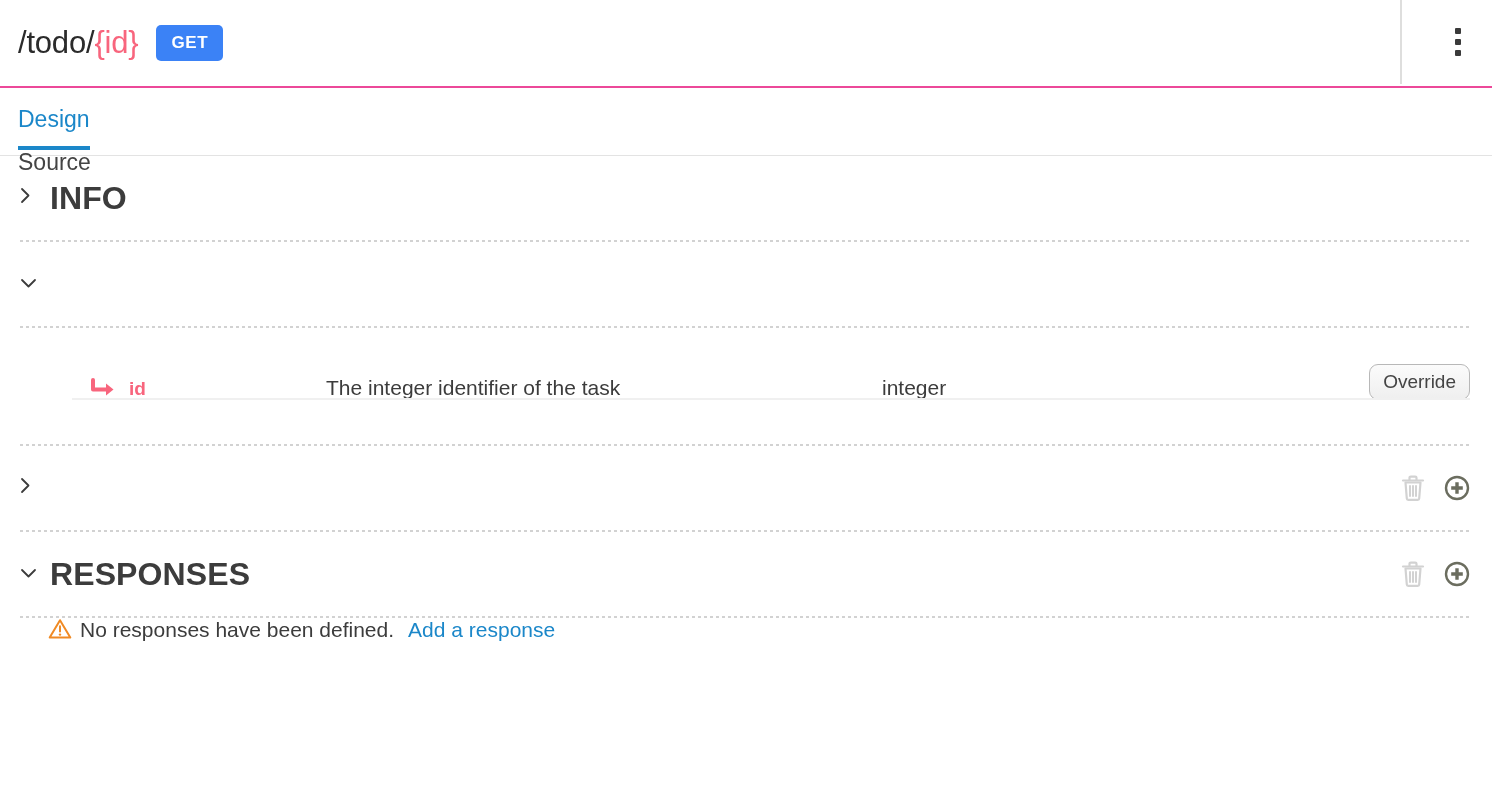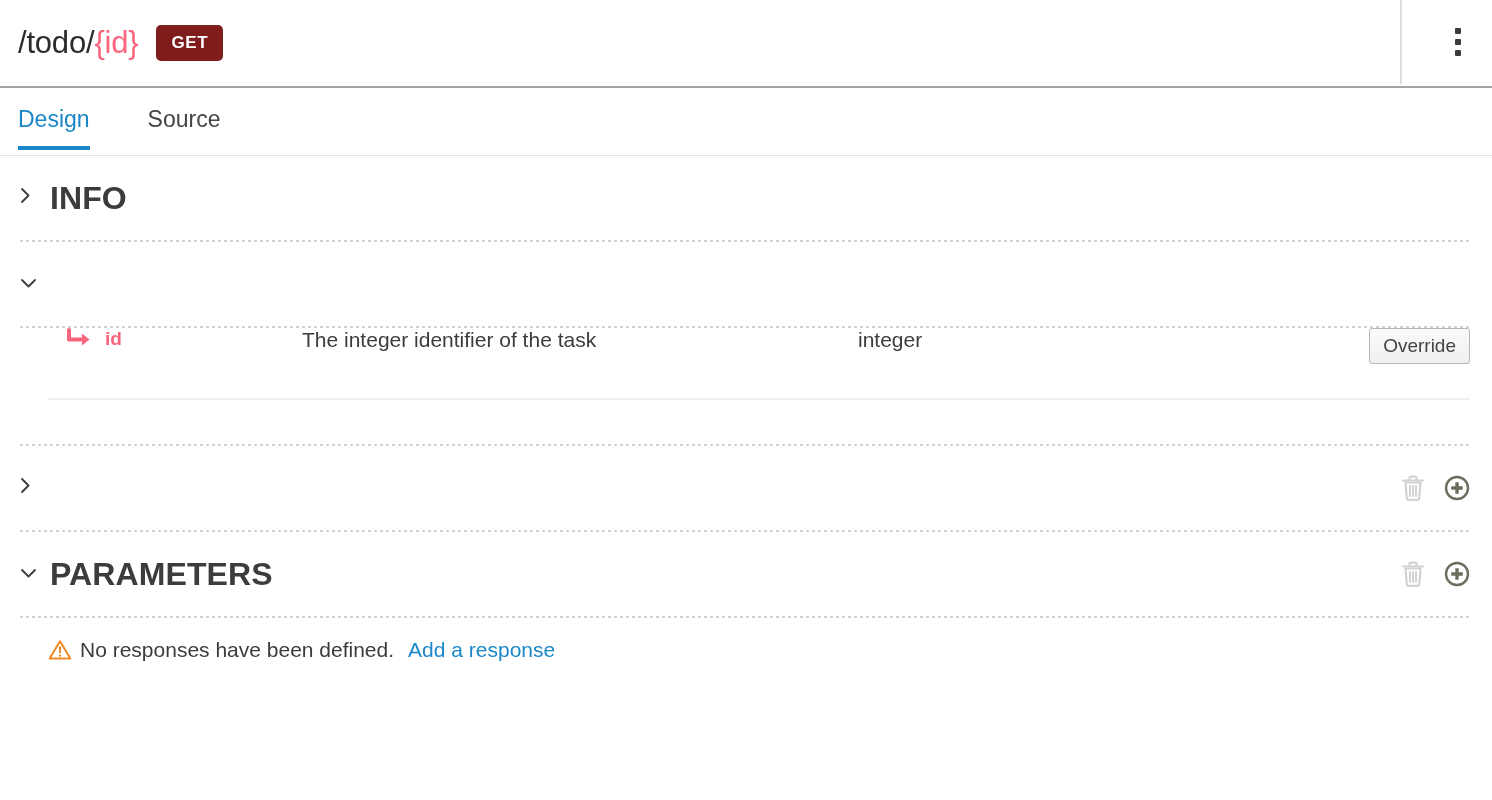--- a/index.html
+++ b/index.html
@@ -13,21 +13,21 @@
     font-family: "Liberation Sans", sans-serif;
     color: #333333;
     overflow: hidden;
     position: relative;
   }
 
   
   .header {
     position: relative;
     height: 88px;
-    border-bottom: 2px solid #a3a3a3;
+    border-bottom: 2px solid #ec4899;
     box-sizing: border-box;
     display: flex;
     align-items: center;
   }
   .header-left {
     display: flex;
     align-items: center;
     padding-left: 18px;
     flex: 1 1 auto;
     height: 100%;
@@ -36,21 +36,21 @@
     font-size: 31px;
     letter-spacing: -0.2px;
     color: #2b2b2b;
     white-space: nowrap;
   }
   .endpoint-path .path-base { color: #2b2b2b; }
   .endpoint-path .path-var  { color: #f8657d; }
 
   .method-badge {
     margin-left: 18px;
-    background: #7f1d1d;
+    background: #3b82f6;
     color: #ffffff;
     font-size: 17px;
     font-weight: bold;
     letter-spacing: 0.6px;
     border-radius: 5px;
     padding: 9px 15px 10px 15px;
     line-height: 1;
     display: inline-block;
     cursor: pointer;
   }
@@ -85,20 +85,21 @@
 
   
   .tabbar {
     height: 68px;
     border-bottom: 1px solid #e3e3e3;
     box-sizing: border-box;
     display: flex;
     align-items: flex-start;
     padding-left: 18px;
     position: relative;
+    flex-direction: column;
   }
   .tab {
     font-size: 23px;
     color: #444444;
     padding: 20px 0 0 0;
     margin-right: 58px;
     cursor: pointer;
     position: relative;
     line-height: 1;
   }
@@ -155,25 +156,26 @@
     height: 2px;
     margin: 0 20px 0 20px;
     background-image: linear-gradient(to right, #d2d2d2 0 3px, transparent 3px 6px);
     background-size: 6px 2px;
     background-repeat: repeat-x;
   }
 
   
   .param-row {
     display: flex;
-    align-items: flex-start;
+    align-items: flex-end;
     height: 72px;
     padding-left: 66px;
     padding-right: 22px;
     position: relative;
+    margin-left: 24px;
   }
   .param-row::after {
     content: "";
     position: absolute;
     left: 48px;
     right: 22px;
     bottom: 0;
     height: 2px;
     background: #f0f0f0;
   }
@@ -204,42 +206,42 @@
   .param-type {
     font-size: 21px;
     color: #3c3c3c;
     flex: 1 1 auto;
   }
   .override-btn {
     font-size: 19px;
     color: #444444;
     background: linear-gradient(to bottom, #fbfbfb 0%, #efefef 100%);
     border: 1px solid #b8b8b8;
-    border-radius: 3px;
+    border-radius: 9px;
     padding: 7px 13px 8px 13px;
     line-height: 1;
     cursor: pointer;
     white-space: nowrap;
   }
 
   .spacer-after-params { height: 44px; }
 
   
   .icon-btn {
     display: inline-flex;
     align-items: center;
     justify-content: center;
     cursor: pointer;
     line-height: 0;
   }
 
   
   .empty-note {
     display: flex;
-    align-items: center;
+    align-items: flex-start;
     padding-left: 48px;
     height: 64px;
     font-size: 21px;
     color: #3c3c3c;
   }
   .warn-icon {
     width: 24px;
     height: 22px;
     margin-right: 8px;
     flex: 0 0 24px;
@@ -340,21 +342,21 @@
     </span>
   </div>
   <div class="dotted-sep"></div>
 
   <div class="section-head">
     <span class="chevron">
       <svg width="17" height="11" viewBox="0 0 17 11" fill="none" aria-hidden="true">
         <path d="M2 2 L8.5 8.5 L15 2" stroke="#3c3c3c" stroke-width="1.8" stroke-linecap="round" stroke-linejoin="round"></path>
       </svg>
     </span>
-    <span class="section-title">PARAMETERS</span>
+    <span class="section-title">RESPONSES</span>
     <span class="section-actions">
       <span class="icon-btn">
         <svg width="26" height="28" viewBox="0 0 26 28" fill="none" aria-hidden="true">
           <path d="M3 6.5 H23" stroke="#d2d2d2" stroke-width="2.2" stroke-linecap="round"></path>
           <path d="M9.5 6.5 V3.8 Q9.5 2.6 10.8 2.6 H15.2 Q16.5 2.6 16.5 3.8 V6.5" stroke="#d2d2d2" stroke-width="2.2" stroke-linejoin="round" fill="none"></path>
           <path d="M5.5 8.5 H20.5 L19.2 24.5 Q19.1 25.8 17.8 25.8 H8.2 Q6.9 25.8 6.8 24.5 Z" stroke="#d2d2d2" stroke-width="2.2" stroke-linejoin="round" fill="none"></path>
           <path d="M10 12 V22 M13 12 V22 M16 12 V22" stroke="#d2d2d2" stroke-width="2" stroke-linecap="round"></path>
         </svg>
       </span>
       <span class="icon-btn">

